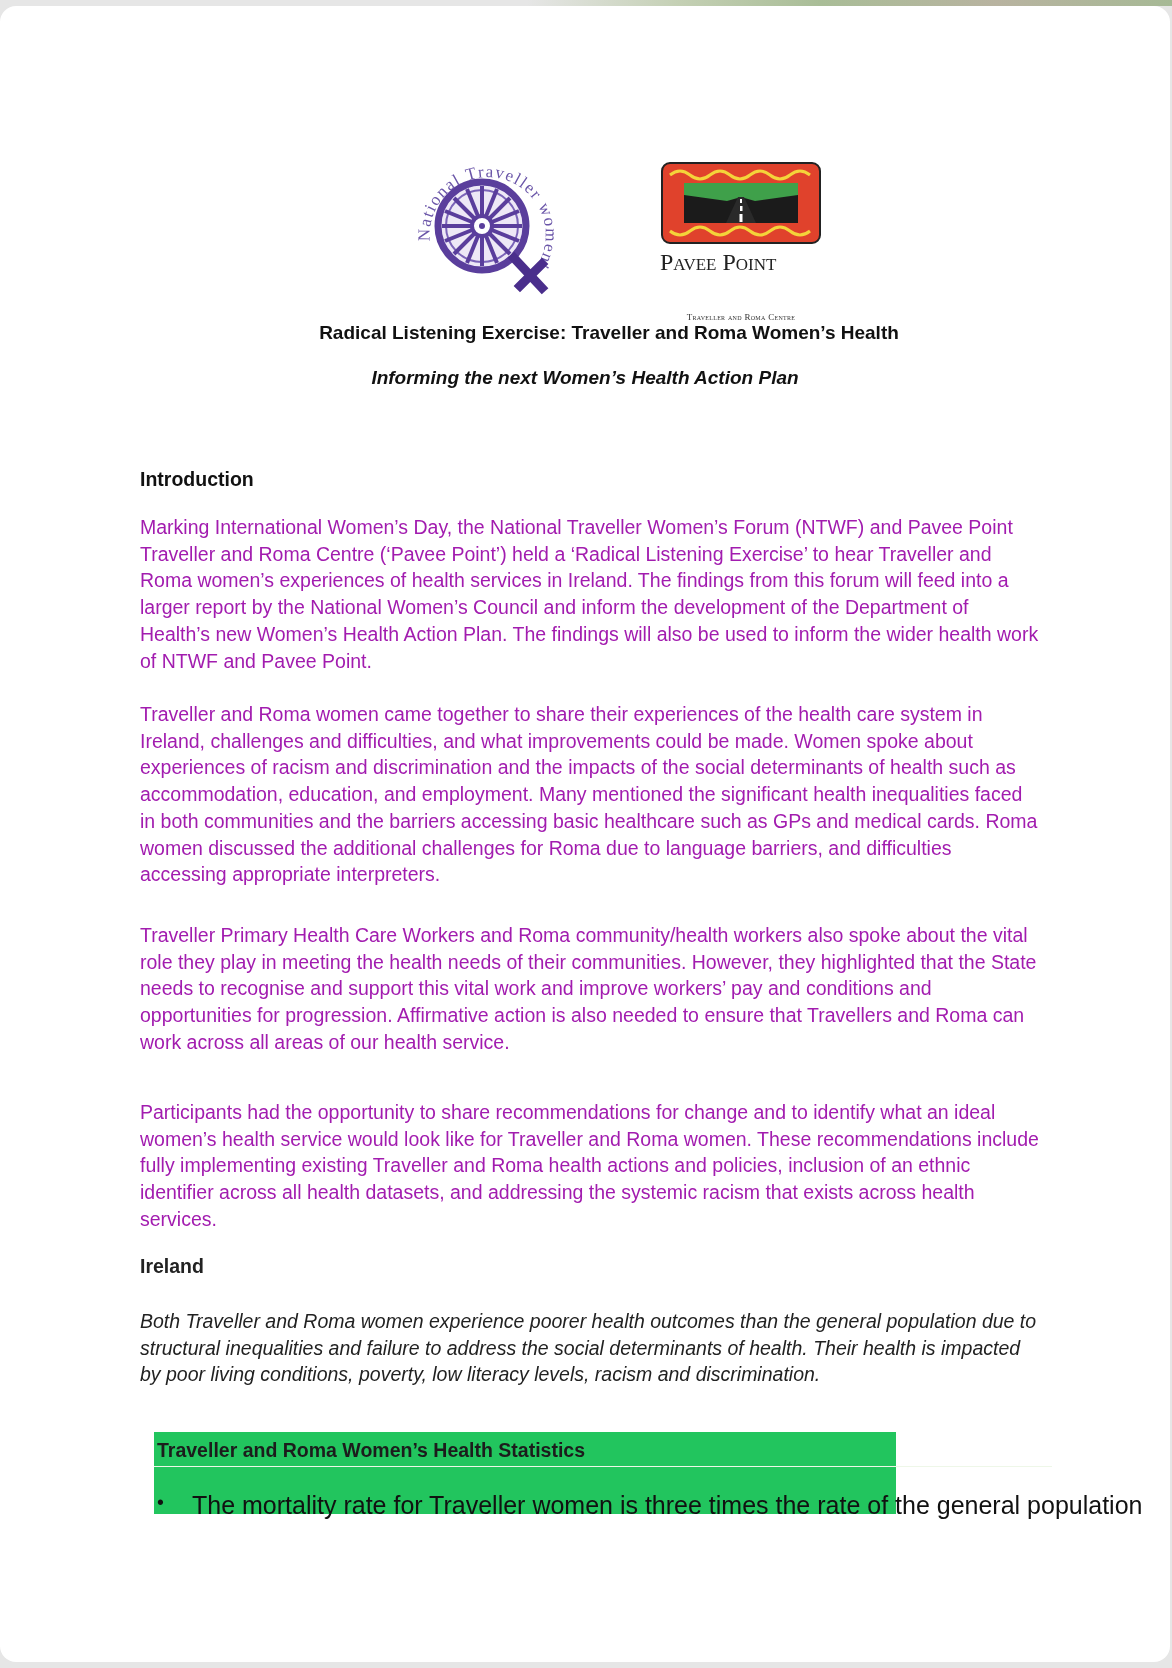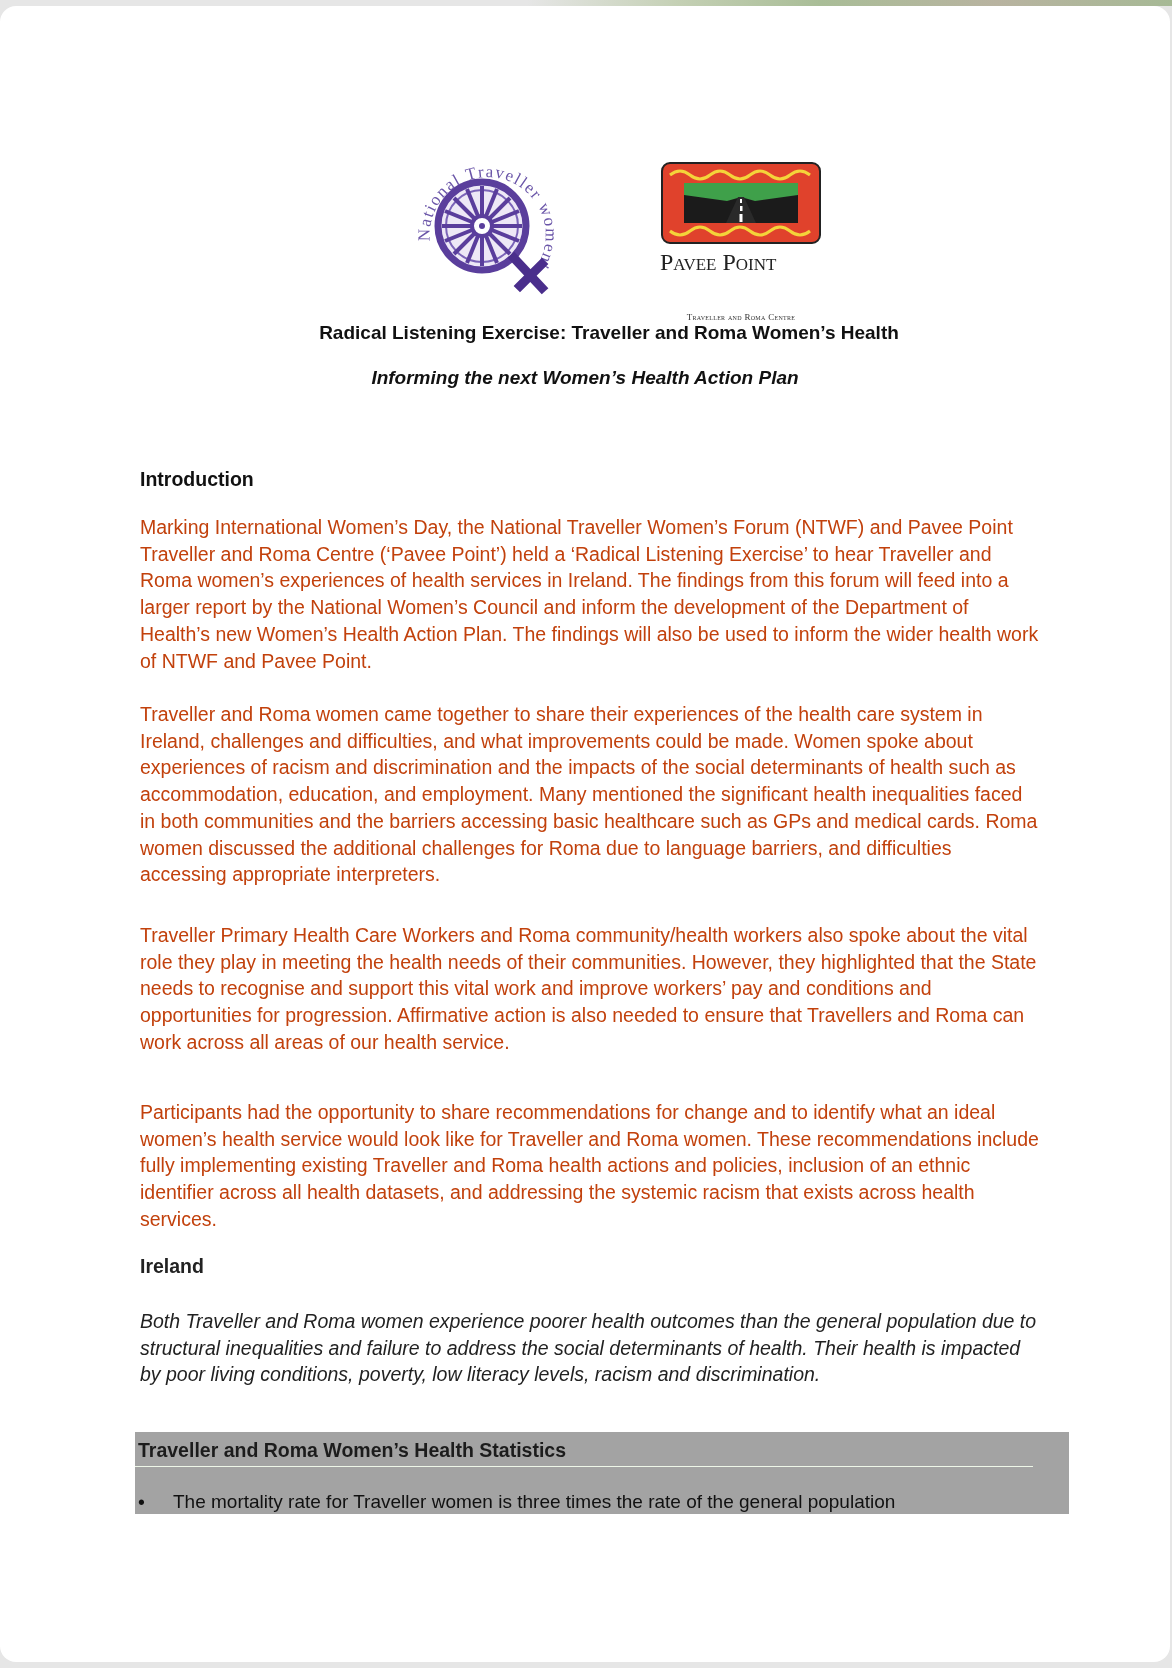--- a/index.html
+++ b/index.html
@@ -31,36 +31,36 @@
     position:absolute; left:0; width:1170px; text-align:center;
     font-weight:bold; font-size:19px; color:#111;
   }
   .t1 { top:316px;padding-left:24px; }
   .t2 { top:361px;font-style:italic; }
   .heading {
     position:absolute; left:140px; font-weight:bold; font-size:19.5px; color:#111;
   }
   .para {
     position:absolute; left:140px; width:900px;
-    font-size:19.5px; line-height:26.7px; color:#c2410c;
+    font-size:19.5px; line-height:26.7px; color:#a21caf;
   }
   .para.dim { color:#222;font-style:italic; }
   .stats-box {
-    position:absolute; left:135px; top:1426px; width:934px; height:82px;
-    background:#a3a3a3;
+    position:absolute; left:154px; top:1426px; width:742px; height:82px;
+    background:#22c55e;
   }
   .stats-title {
     position:absolute; left:3px; top:7px; font-weight:bold; font-size:19.5px; color:#1c1c1c;
   }
   .stats-divider { position:absolute; left:0; top:34px; width:898px; height:1px; background:#eef7e8; }
   .stats-bullet {
     position:absolute; left:3px; top:59px; font-size:19.5px; color:#111;
   }
   .stats-text {
-    position:absolute; left:38px; top:59px; font-size:19px; color:#111; white-space:nowrap;
+    position:absolute; left:38px; top:59px; font-size:25px; color:#111; white-space:nowrap;
   }
 </style>
 </head>
 <body>
 
 <div class="topbar"></div>
 
 <div class="page">
 
   <div class="ntwf-logo">

